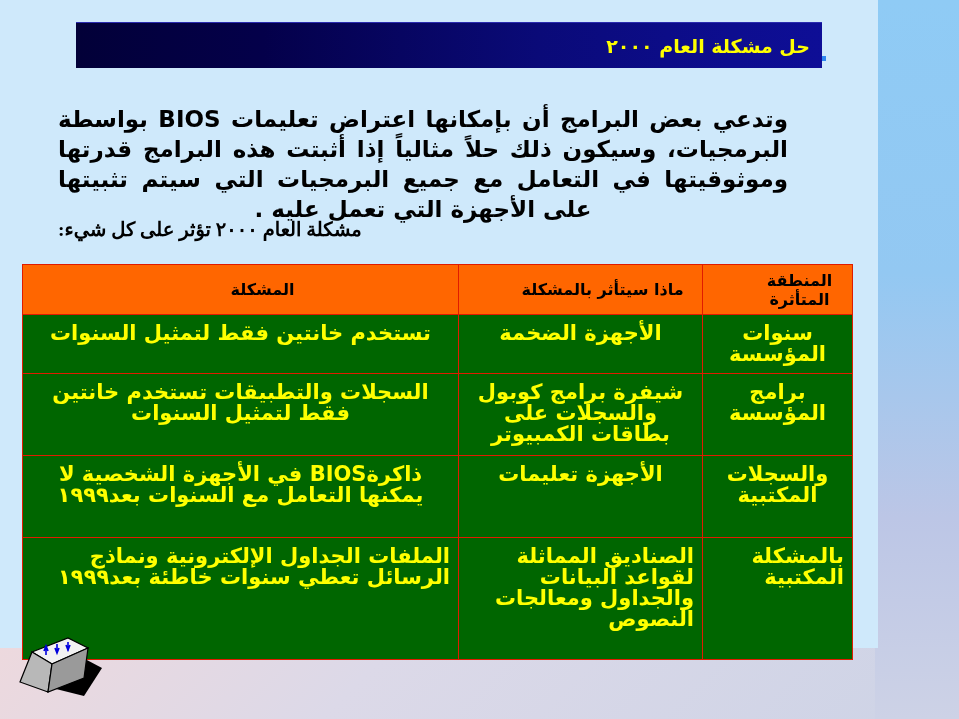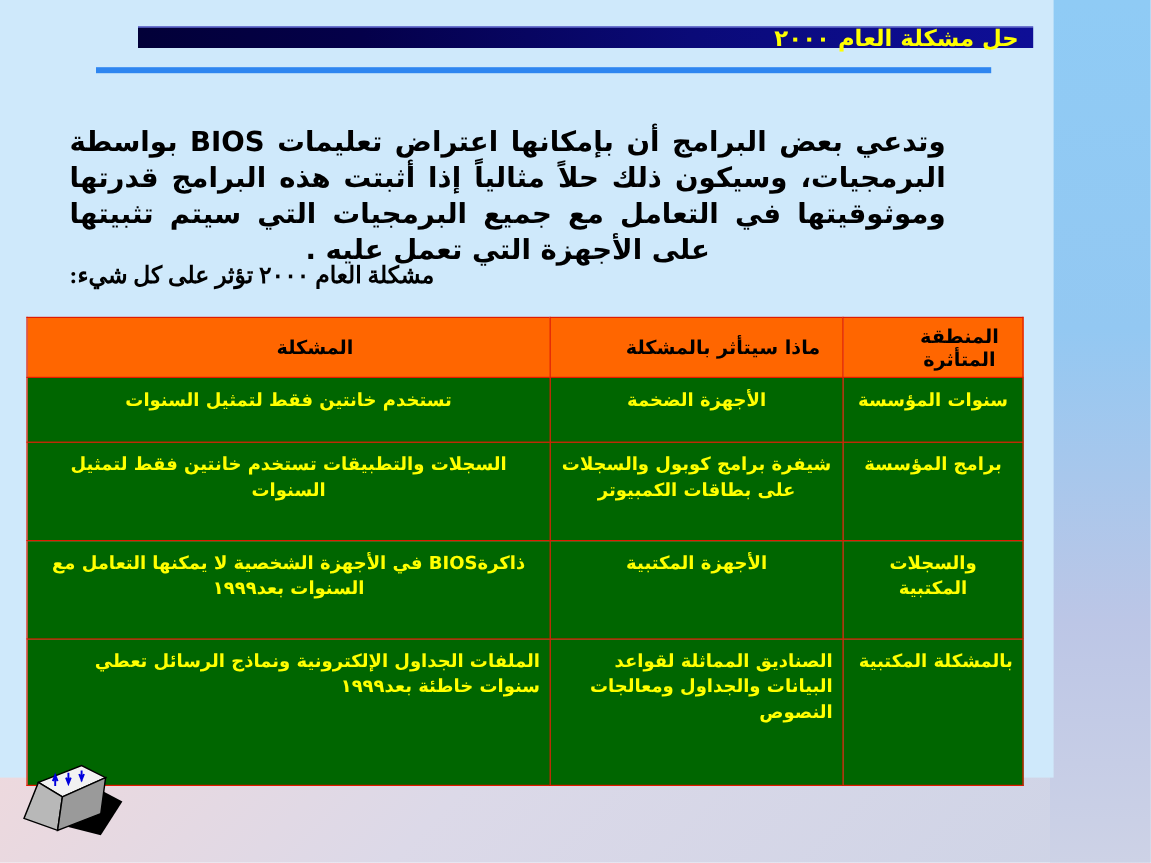--- a/index.html
+++ b/index.html
@@ -48,28 +48,27 @@
 
   
   #title-bar-wrap {
     position: absolute;
     left: 76px; top: 22px;
     width: 750px; height: 40px;
   }
   #title-bar {
     position: absolute;
     left: 0; top: 0;
-    width: 746px; height: 18px;
+    width: 746px; height: 46px;
     background: linear-gradient(90deg, #020038 0%, #04004a 25%, #0a0a78 62%, #0d0d8f 88%, #0e0e96 100%);
     border-top: 1px solid #2b2bb0;
     display: flex;
     align-items: center;
     justify-content: flex-start;
     padding-right: 12px;
-    margin-left: 39px;
   }
   #title-bar-shadow {
     position: absolute;
     left: 4px; top: 34px;
     width: 746px; height: 5px;
     background: #2f86f0;
   }
   #title-text {
     color: #ffff00;
     font-size: 19px;
@@ -127,21 +126,21 @@
     color: #000000;
     font-size: 16px;
     font-weight: bold;
     height: 50px;
     vertical-align: middle;
     text-align: center;
   }
   #impact-table td {
     background: #006600;
     color: #ffff00;
-    font-size: 15px;
+    font-size: 21px;
     font-weight: bold;
     line-height: 21px;
     padding: 8px 8px 8px 8px;
   }
   .col-area  { width: 150px; text-align: center; }
   .col-what  { width: 244px; text-align: center; }
   .col-prob  { width: 436px; text-align: center; }
 
   td.cell-area { text-align: center; }
   td.cell-what { text-align: center; }
@@ -202,21 +201,21 @@
           <td class="cell-what">الأجهزة الضخمة</td>
           <td class="cell-prob">تستخدم خانتين فقط لتمثيل السنوات</td>
         </tr>
         <tr class="row-2">
           <td class="cell-area">برامج المؤسسة</td>
           <td class="cell-what">شيفرة برامج كوبول والسجلات على بطاقات الكمبيوتر</td>
           <td class="cell-prob">السجلات والتطبيقات تستخدم خانتين فقط لتمثيل السنوات</td>
         </tr>
         <tr class="row-3">
           <td class="cell-area">والسجلات المكتبية</td>
-          <td class="cell-what">الأجهزة المكتبية</td>
+          <td class="cell-what">الأجهزة تعليمات</td>
           <td class="cell-prob">ذاكرةBIOS في الأجهزة الشخصية لا يمكنها التعامل مع السنوات بعد١٩٩٩</td>
         </tr>
         <tr class="row-4">
           <td class="cell-area">بالمشكلة المكتبية</td>
           <td class="cell-what">الصناديق المماثلة لقواعد البيانات والجداول ومعالجات النصوص</td>
           <td class="cell-prob">الملفات الجداول الإلكترونية ونماذج الرسائل تعطي سنوات خاطئة بعد١٩٩٩</td>
         </tr>
       </tbody>
     </table>
 

